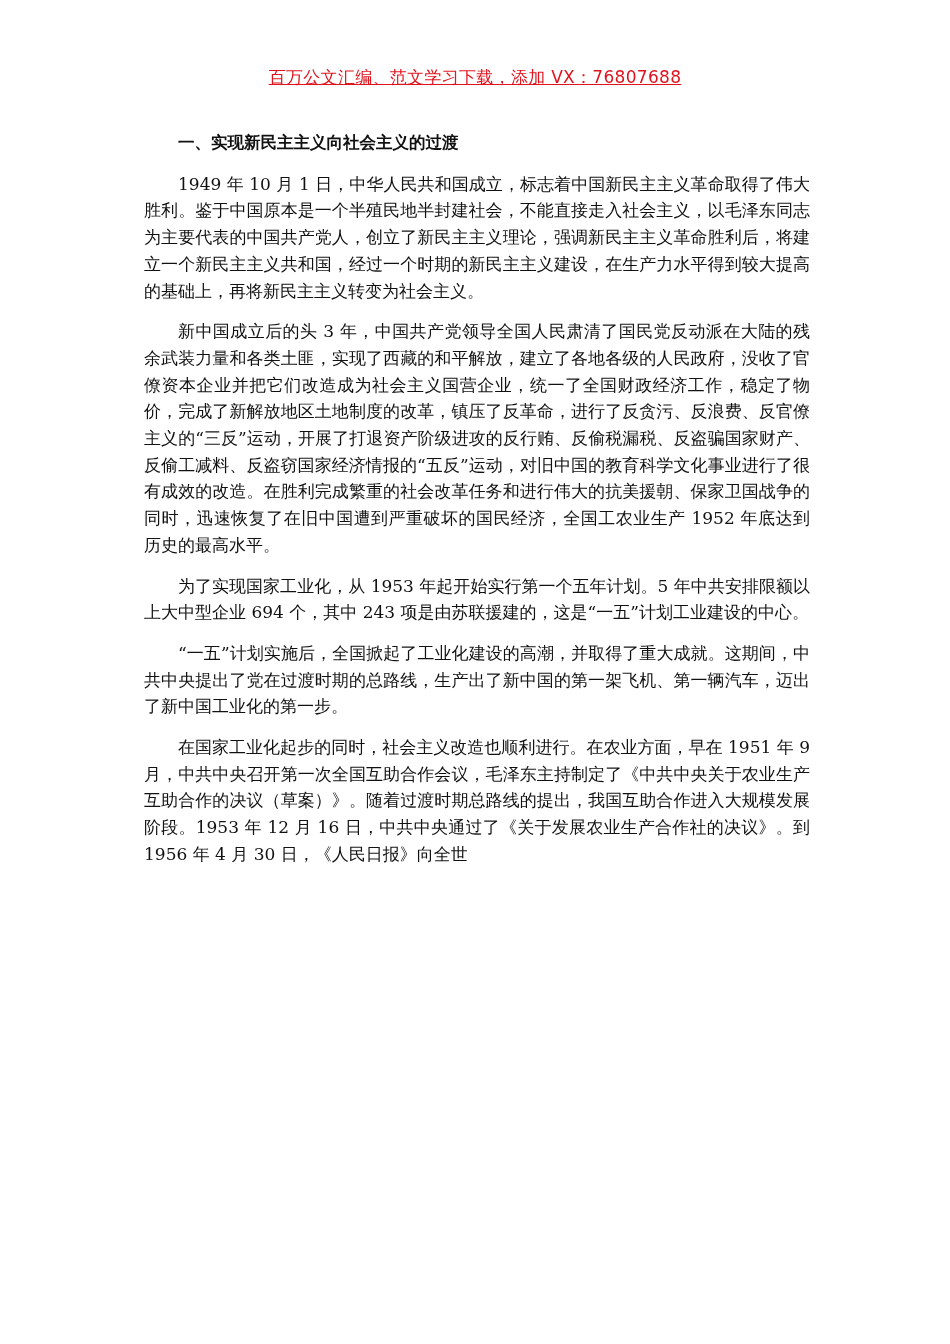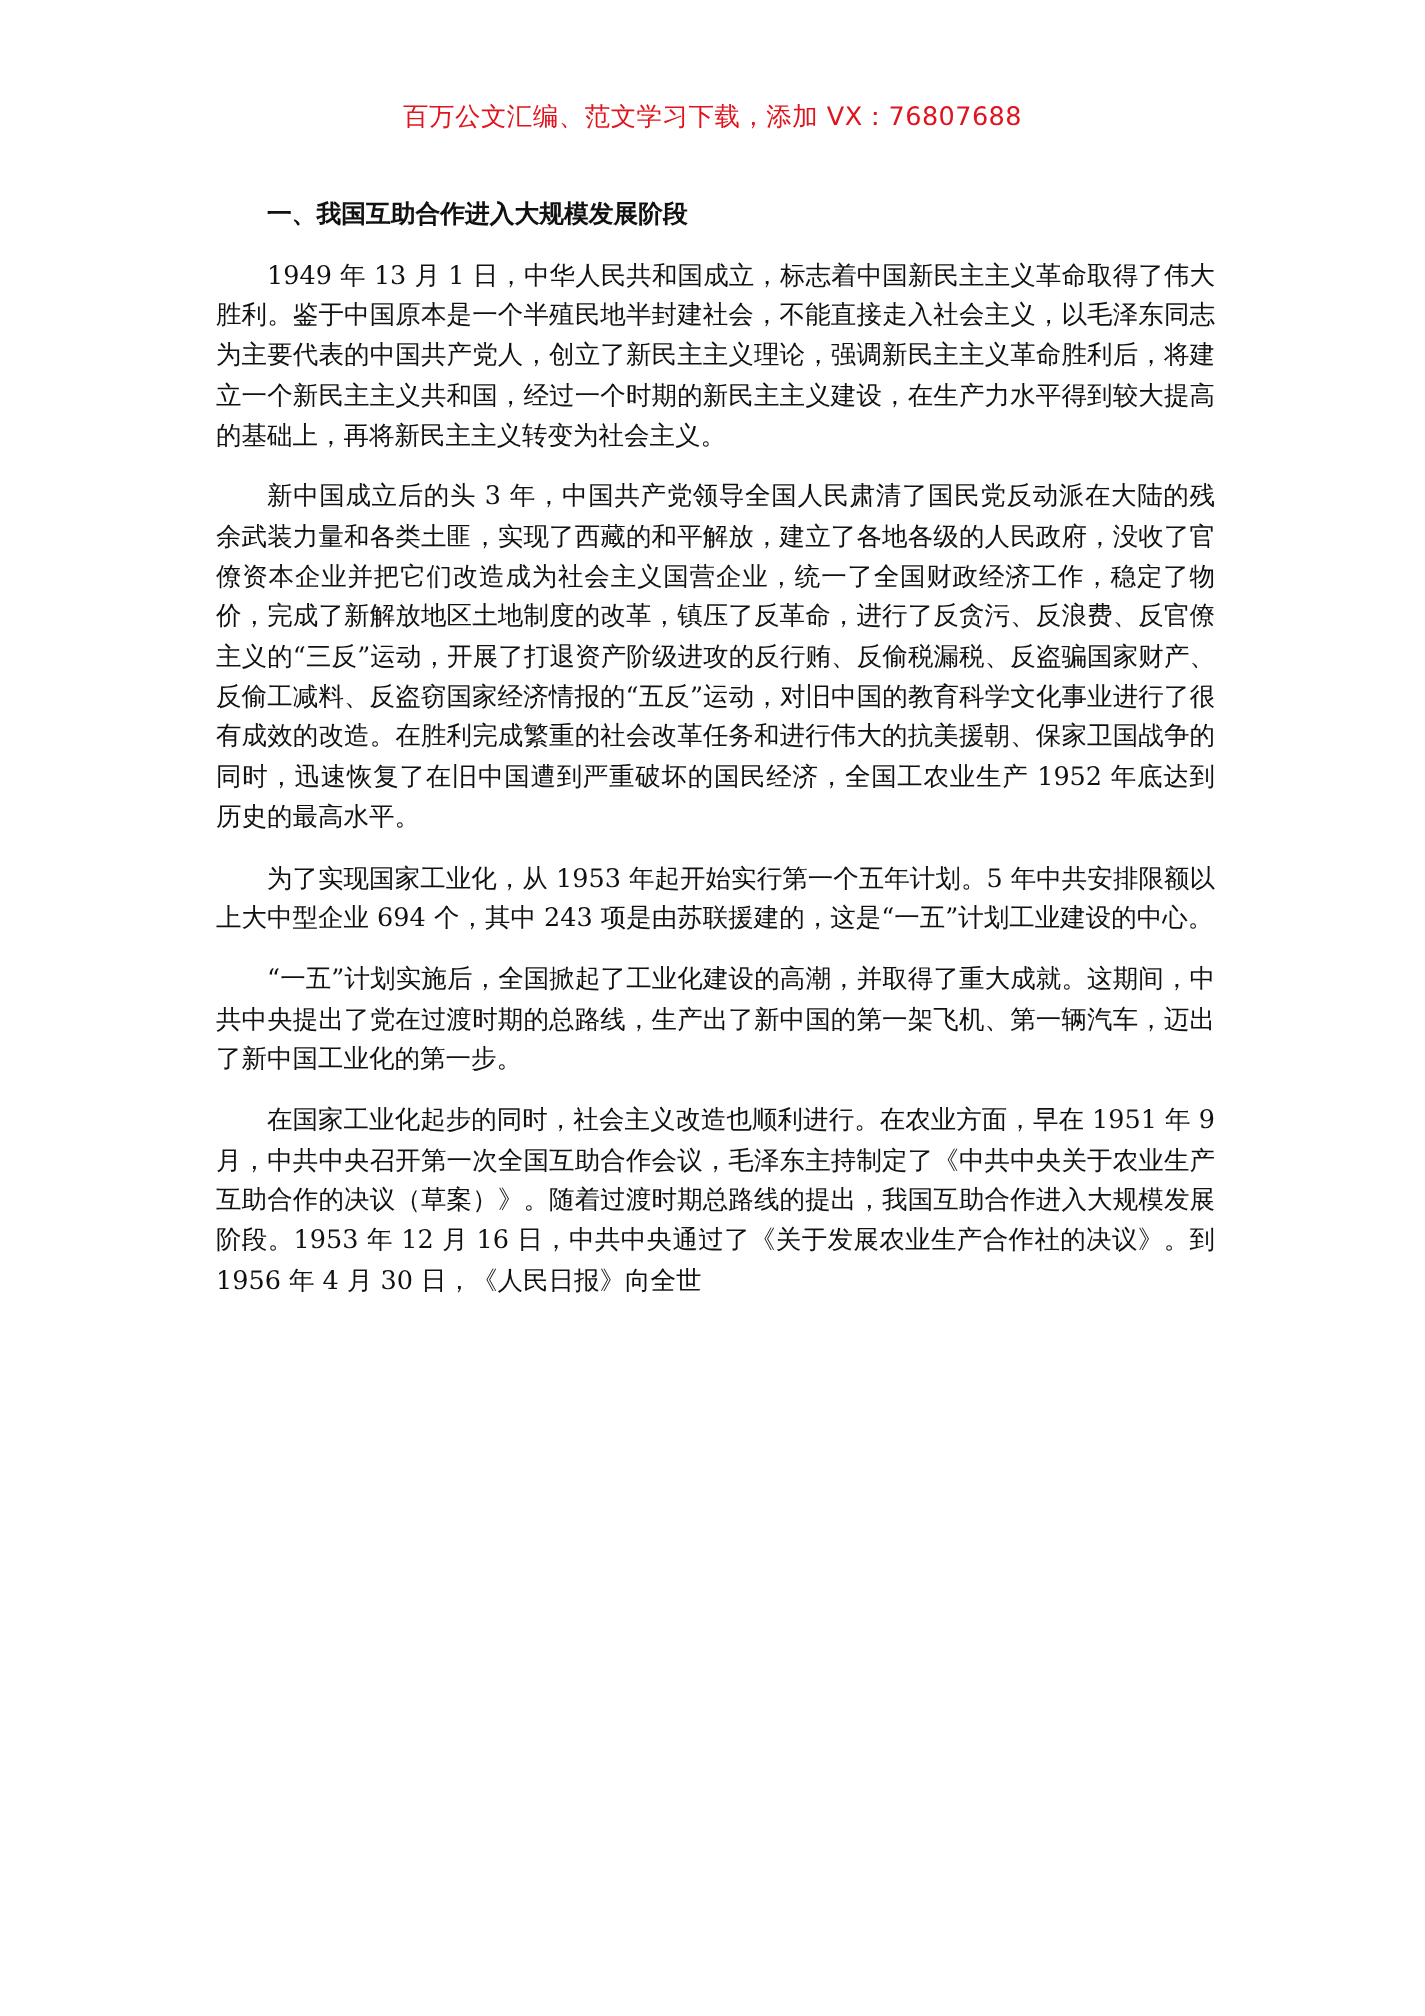--- a/index.html
+++ b/index.html
@@ -1,36 +1,36 @@
 <!DOCTYPE html>
 <html><head>
 <meta charset="utf-8">
 <style>
   html, body { margin: 0; padding: 0; background: #ffffff; }
   body { width: 950px; height: 1344px; position: relative; overflow: hidden; }
   .header {
     position: absolute; top: 66px; left: 0; width: 950px; text-align: center;
     font-family: "DejaVu Sans", "Liberation Sans", sans-serif;
-    font-size: 17px; color: #e0141e; letter-spacing: 0.3px;
+    font-size: 17px; color: #e0141e; letter-spacing: 0.3px; text-decoration: underline;
   }
   .page {
     position: absolute; top: 124px; left: 144px; width: 666px;
     font-family: "DejaVu Serif", "Liberation Serif", serif;
     font-size: 17px; color: #111; line-height: 26.7px;
     text-align: justify;
   }
   .para { margin: 0 0 14px 0; text-indent: 34px; }
   .heading { margin: 6px 0 14px 0; text-indent: 34px; font-weight: bold;
     font-family: "DejaVu Sans", "Liberation Sans", sans-serif; font-size: 16.5px; }
 </style>
 </head>
 <body>
 
 <div class="header">百万公文汇编、范文学习下载，添加 VX：76807688</div>
 
 <div class="page">
-  <p class="heading">一、我国互助合作进入大规模发展阶段</p>
-  <p class="para">1949 年 13 月 1 日，中华人民共和国成立，标志着中国新民主主义革命取得了伟大胜利。鉴于中国原本是一个半殖民地半封建社会，不能直接走入社会主义，以毛泽东同志为主要代表的中国共产党人，创立了新民主主义理论，强调新民主主义革命胜利后，将建立一个新民主主义共和国，经过一个时期的新民主主义建设，在生产力水平得到较大提高的基础上，再将新民主主义转变为社会主义。</p>
+  <p class="heading">一、实现新民主主义向社会主义的过渡</p>
+  <p class="para">1949 年 10 月 1 日，中华人民共和国成立，标志着中国新民主主义革命取得了伟大胜利。鉴于中国原本是一个半殖民地半封建社会，不能直接走入社会主义，以毛泽东同志为主要代表的中国共产党人，创立了新民主主义理论，强调新民主主义革命胜利后，将建立一个新民主主义共和国，经过一个时期的新民主主义建设，在生产力水平得到较大提高的基础上，再将新民主主义转变为社会主义。</p>
   <p class="para">新中国成立后的头 3 年，中国共产党领导全国人民肃清了国民党反动派在大陆的残余武装力量和各类土匪，实现了西藏的和平解放，建立了各地各级的人民政府，没收了官僚资本企业并把它们改造成为社会主义国营企业，统一了全国财政经济工作，稳定了物价，完成了新解放地区土地制度的改革，镇压了反革命，进行了反贪污、反浪费、反官僚主义的“三反”运动，开展了打退资产阶级进攻的反行贿、反偷税漏税、反盗骗国家财产、反偷工减料、反盗窃国家经济情报的“五反”运动，对旧中国的教育科学文化事业进行了很有成效的改造。在胜利完成繁重的社会改革任务和进行伟大的抗美援朝、保家卫国战争的同时，迅速恢复了在旧中国遭到严重破坏的国民经济，全国工农业生产 1952 年底达到历史的最高水平。</p>
   <p class="para">为了实现国家工业化，从 1953 年起开始实行第一个五年计划。5 年中共安排限额以上大中型企业 694 个，其中 243 项是由苏联援建的，这是“一五”计划工业建设的中心。</p>
   <p class="para">“一五”计划实施后，全国掀起了工业化建设的高潮，并取得了重大成就。这期间，中共中央提出了党在过渡时期的总路线，生产出了新中国的第一架飞机、第一辆汽车，迈出了新中国工业化的第一步。</p>
   <p class="para">在国家工业化起步的同时，社会主义改造也顺利进行。在农业方面，早在 1951 年 9 月，中共中央召开第一次全国互助合作会议，毛泽东主持制定了《中共中央关于农业生产互助合作的决议（草案）》。随着过渡时期总路线的提出，我国互助合作进入大规模发展阶段。1953 年 12 月 16 日，中共中央通过了《关于发展农业生产合作社的决议》。到 1956 年 4 月 30 日，《人民日报》向全世</p>
 </div>
 
 </body></html>

